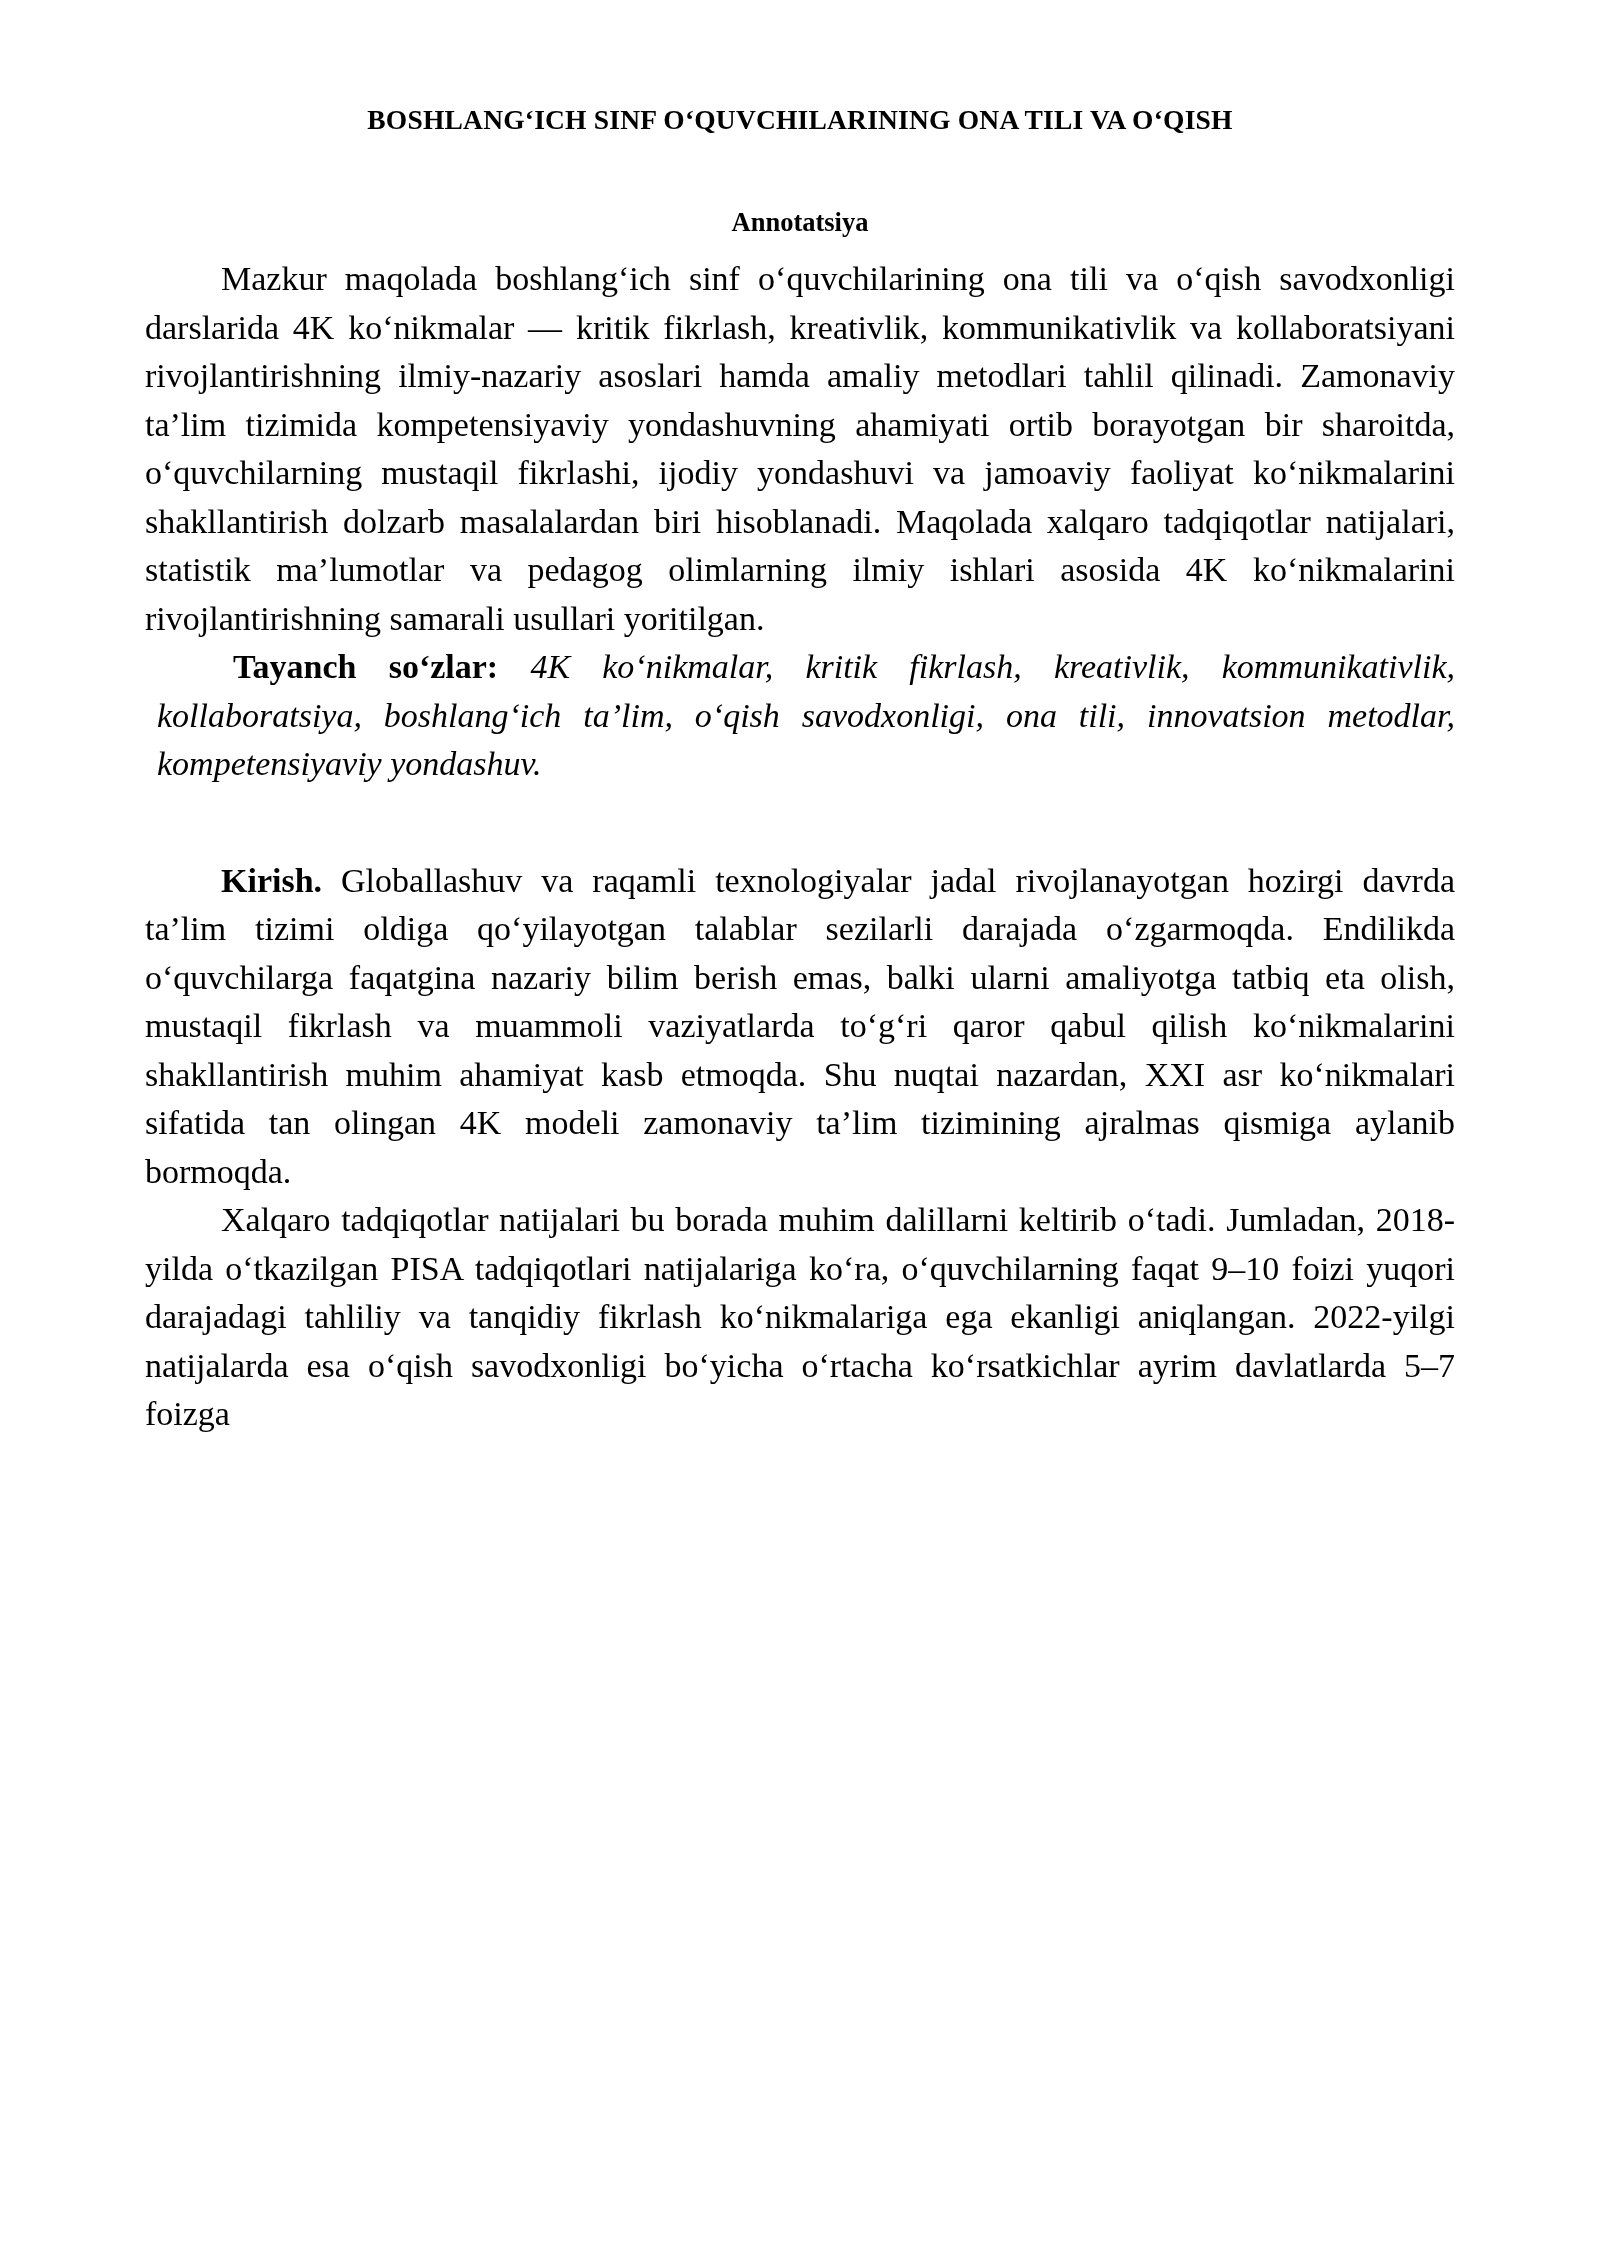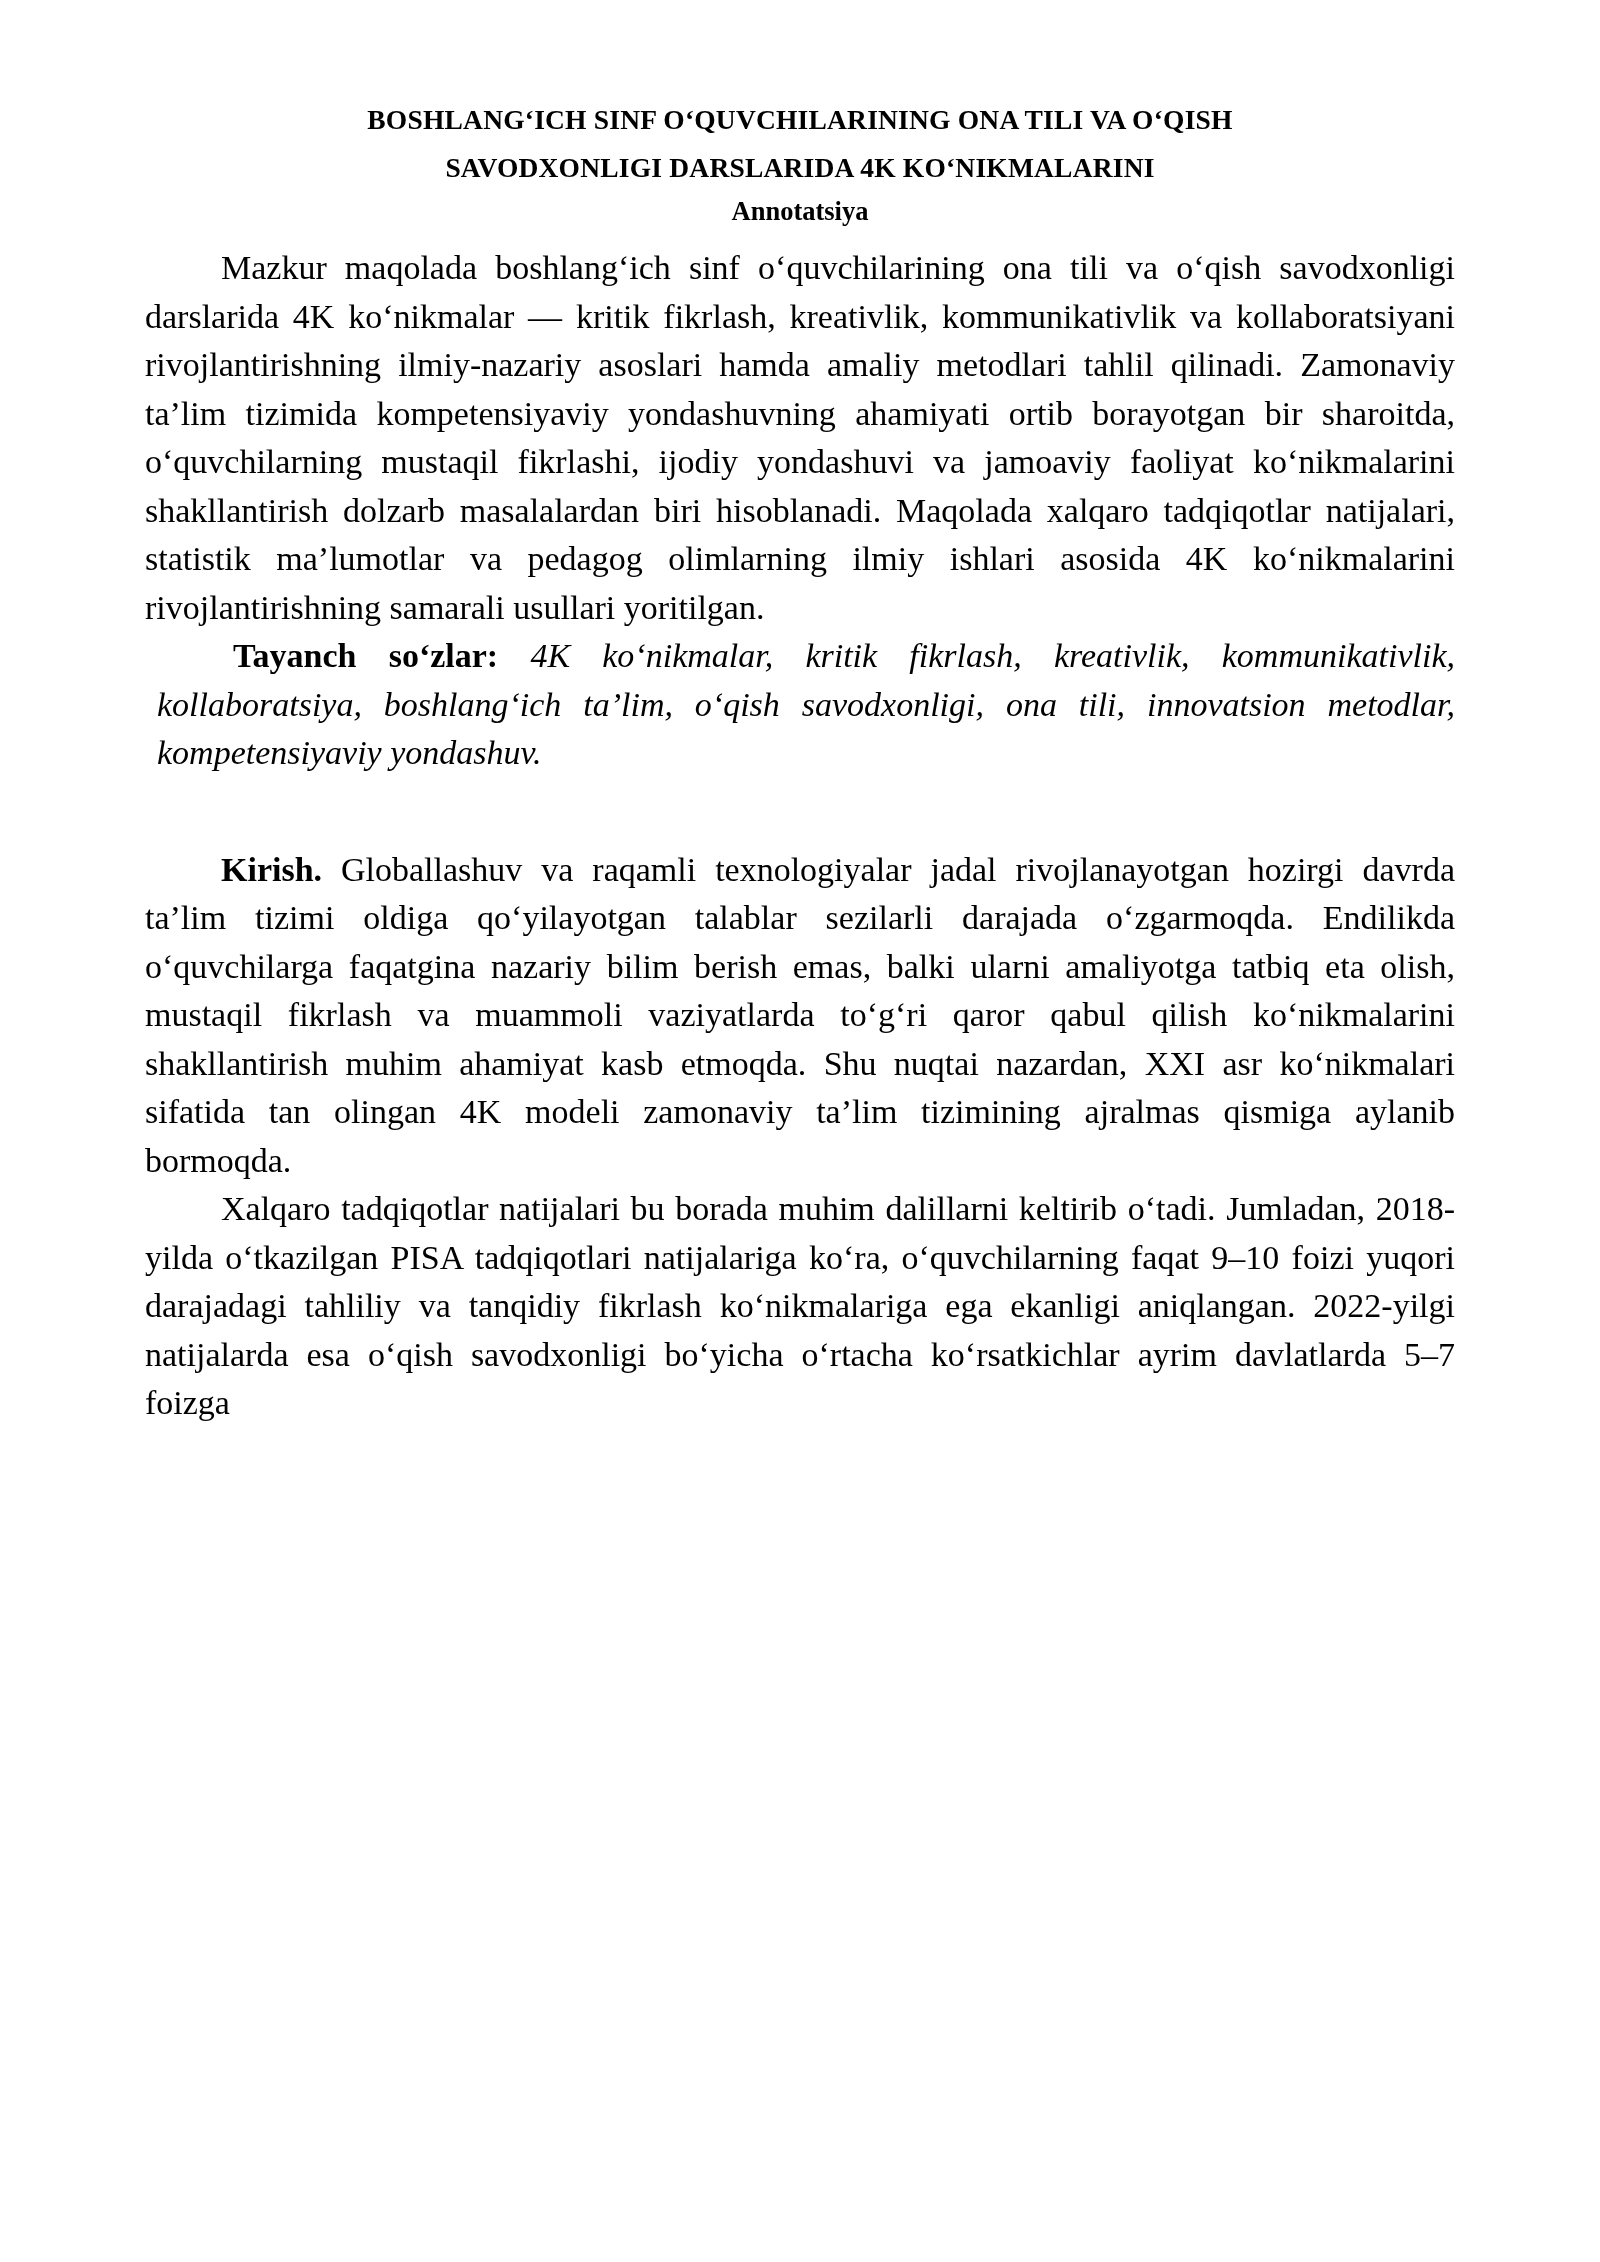--- a/index.html
+++ b/index.html
@@ -30,20 +30,21 @@
     font-size: 27.5px;
     font-weight: bold;
     line-height: 48px;
     letter-spacing: 0.2px;
     text-align: center;
   }
   .section-heading {
     text-align: center;
     font-size: 26.5px;
     font-weight: bold;
+    margin-top: 59px;
     line-height: 38px;
   }
   p.body {
     font-size: 34px;
     line-height: 48.5px;
     text-align: justify;
     text-justify: inter-word;
     margin: 0;
     text-indent: 76px;
     hyphens: none;
@@ -65,21 +66,20 @@
   .b { font-weight: bold; }
   .i { font-style: italic; }
 </style>
 </head>
 <body>
 
 <div class="page">
 
   <div class="title-block">
     <div class="title-line">BOSHLANG‘ICH SINF O‘QUVCHILARINING ONA TILI VA O‘QISH</div>
-    <div class="title-line">SAVODXONLIGI DARSLARIDA 4K KO‘NIKMALARINI</div>
   </div>
 
   <div class="section-heading">Annotatsiya</div>
 
   <p class="body first-after-heading">Mazkur maqolada boshlang‘ich sinf o‘quvchilarining ona tili va o‘qish savodxonligi darslarida 4K ko‘nikmalar — kritik fikrlash, kreativlik, kommunikativlik va kollaboratsiyani rivojlantirishning ilmiy-nazariy asoslari hamda amaliy metodlari tahlil qilinadi. Zamonaviy ta’lim tizimida kompetensiyaviy yondashuvning ahamiyati ortib borayotgan bir sharoitda, o‘quvchilarning mustaqil fikrlashi, ijodiy yondashuvi va jamoaviy faoliyat ko‘nikmalarini shakllantirish dolzarb masalalardan biri hisoblanadi. Maqolada xalqaro tadqiqotlar natijalari, statistik ma’lumotlar va pedagog olimlarning ilmiy ishlari asosida 4K ko‘nikmalarini rivojlantirishning samarali usullari yoritilgan.</p>
 
   <p class="body keywords"><span class="b">Tayanch so‘zlar: </span><span class="i">4K ko‘nikmalar, kritik fikrlash, kreativlik, kommunikativlik, kollaboratsiya, boshlang‘ich ta’lim, o‘qish savodxonligi, ona tili, innovatsion metodlar, kompetensiyaviy yondashuv.</span></p>
 
   <p class="body kirish"><span class="b">Kirish. </span><span>Globallashuv va raqamli texnologiyalar jadal rivojlanayotgan hozirgi davrda ta’lim tizimi oldiga qo‘yilayotgan talablar sezilarli darajada o‘zgarmoqda. Endilikda o‘quvchilarga faqatgina nazariy bilim berish emas, balki ularni amaliyotga tatbiq eta olish, mustaqil fikrlash va muammoli vaziyatlarda to‘g‘ri qaror qabul qilish ko‘nikmalarini shakllantirish muhim ahamiyat kasb etmoqda. Shu nuqtai nazardan, XXI asr ko‘nikmalari sifatida tan olingan 4K modeli zamonaviy ta’lim tizimining ajralmas qismiga aylanib bormoqda.</span></p>
 

